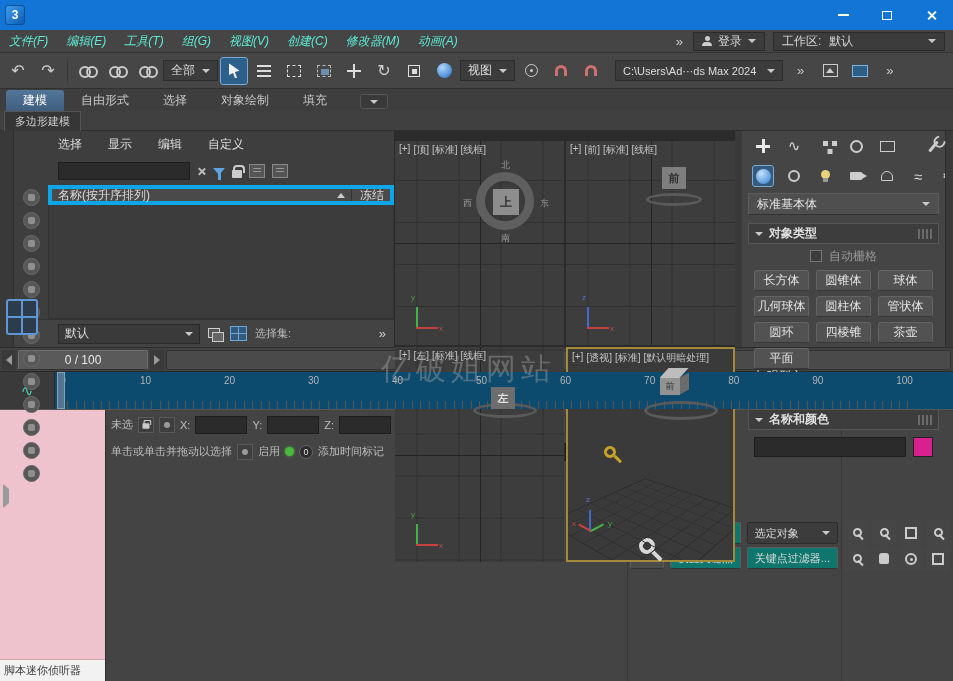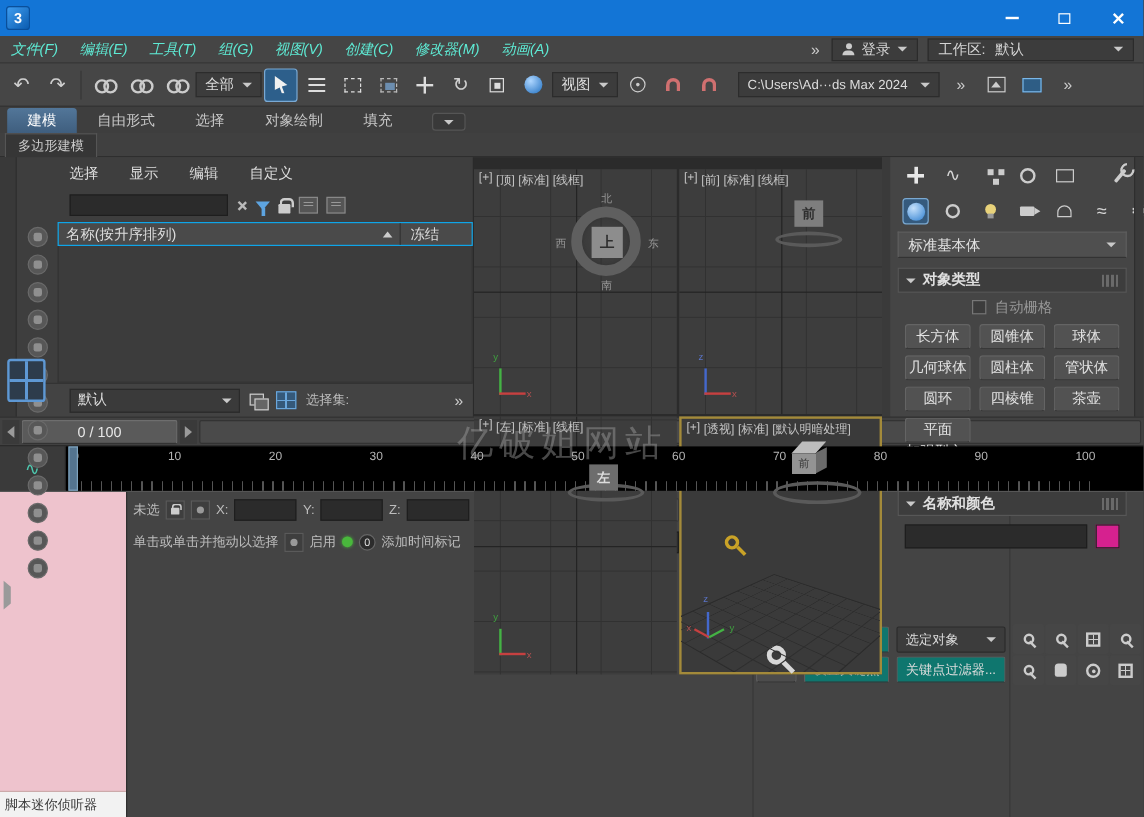--- a/index.html
+++ b/index.html
@@ -85,24 +85,24 @@
 .i-funnel::after{content:"";position:absolute;left:-1.5px;top:-2px;width:3px;height:7px;background:#5da4e0;}
 .i-lock{width:10px;height:8px;background:#ccc;position:relative;border-radius:1px;margin-top:5px;}
 .i-lock::before{content:"";position:absolute;top:-5px;left:1px;width:8px;height:6px;border:2px solid #ccc;border-bottom:none;border-radius:4px 4px 0 0;}
 .sq-ico{width:16px;height:14px;border:1px solid #888;background:#555;position:relative;}
 .sq-ico::after{content:"";position:absolute;left:3px;top:3px;right:3px;bottom:3px;background:repeating-linear-gradient(#999 0 1px,transparent 1px 3px);}
 .se-main{flex:1;display:flex;min-height:0;}
 .se-gutter{width:34px;display:flex;flex-direction:column;align-items:center;padding-top:1px;}
 .se-ico{width:17px;height:17px;border-radius:50%;background:#575757;border:1px solid #6a6a6a;margin:3px 0;position:relative;flex:0 0 auto;}
 .se-ico::after{content:"";position:absolute;left:4px;top:4px;width:7px;height:7px;background:#8f8f8f;border-radius:2px;}
 .se-right{flex:1;display:flex;flex-direction:column;min-width:0;}
-.se-header{height:20px;display:flex;background:#4a4a4a;border:1px solid #0ea5e9;flex:0 0 auto;}
+.se-header{height:20px;display:flex;background:#4a4a4a;border:4px solid #0ea5e9;flex:0 0 auto;}
 .se-h-name{flex:1;display:flex;align-items:center;gap:6px;padding:0 6px;color:#ddd;}
 .se-h-name .tri-up{margin-left:auto;}
-.se-h-frozen{width:60px;border-left:1px solid #333;display:flex;align-items:center;padding-left:8px;height:100%;color:#ddd;}
+.se-h-frozen{width:39px;border-left:1px solid #333;display:flex;align-items:center;padding-left:8px;height:100%;color:#ddd;}
 .se-list{flex:1;background:#3c3c3c;border:1px solid #333;border-top:none;}
 .se-bottom{height:28px;display:flex;align-items:center;gap:8px;padding:0 8px 0 44px;background:#434343;border-top:1px solid #333;flex:0 0 auto;}
 .se-dd{width:142px;height:20px;background:#3a3a3a;border:1px solid #2a2a2a;display:flex;align-items:center;padding:0 6px;gap:6px;color:#ddd;}
 .se-dd .crt{margin-left:auto;}
 .i-layers{width:14px;height:12px;position:relative;}
 .i-layers::before{content:"";position:absolute;left:0;top:0;width:10px;height:8px;border:1px solid #ccc;background:#555;}
 .i-layers::after{content:"";position:absolute;left:4px;top:4px;width:10px;height:8px;border:1px solid #ccc;background:#666;}
 .i-bluegrid{width:17px;height:15px;border:1px solid #6aa7dd;background:#35597a;background-image:linear-gradient(90deg,transparent 46%,#6aa7dd 46% 54%,transparent 54%),linear-gradient(transparent 46%,#6aa7dd 46% 54%,transparent 54%);}
 .se-over{margin-left:auto;color:#ccc;font-size:13px;}
 
@@ -179,21 +179,21 @@
 .trackrow{height:24px;background:#414141;border-top:1px solid #2d2d2d;display:flex;align-items:center;padding:0 2px;gap:2px;flex:0 0 auto;}
 .tr-btn{width:14px;height:20px;display:flex;align-items:center;justify-content:center;background:#3a3a3a;}
 .tri-l{width:0;height:0;border-top:5px solid transparent;border-bottom:5px solid transparent;border-right:6px solid #9a9a9a;}
 .tr-handle{width:130px;height:20px;background:#5a5a5a;border:1px solid #6e6e6e;border-bottom-color:#333;border-radius:2px;display:flex;align-items:center;justify-content:center;color:#e8e8e8;}
 .tr-lane{flex:1;height:20px;background:#4a4a4a;border:1px solid #333;border-radius:2px;}
 
 
 .timeline{height:38px;display:flex;background:#353535;border-top:1px solid #2a2a2a;flex:0 0 auto;}
 .tl-gutter{width:55px;background:#3a3a3a;display:flex;align-items:center;justify-content:center;border-right:1px solid #262626;}
 .curve-ico{color:#4ec9b0;font-size:15px;}
-.ruler{flex:1;position:relative;background:#000000;}
+.ruler{flex:1;position:relative;background:#0c4a6e;}
 .ruler::after{content:"";position:absolute;left:4px;right:40px;bottom:0;height:8px;background:repeating-linear-gradient(90deg,#555 0 1px,transparent 1px 8.4px);}
 .tick-row{display:flex;justify-content:space-between;padding:3px 40px 0 4px;color:#b5b5b5;font-size:10px;}
 .tick-row span{min-width:8px;text-align:center;}
 .frame-marker{position:absolute;left:2px;top:0;width:8px;height:100%;background:#54748f;border:1px solid #7fa3bd;z-index:2;}
 
 
 .statusbar{height:56px;background:#444;border-top:1px solid #555;display:flex;flex:1 0 auto;}
 .ms{width:106px;display:flex;flex-direction:column;border-right:1px solid #2f2f2f;}
 .ms-pink{flex:1;background:#eec3cd;border-bottom:1px solid #caa;}
 .ms-white{height:21px;background:#f2f2f2;color:#3a3a3a;font-size:11px;display:flex;align-items:center;padding-left:4px;white-space:nowrap;}

